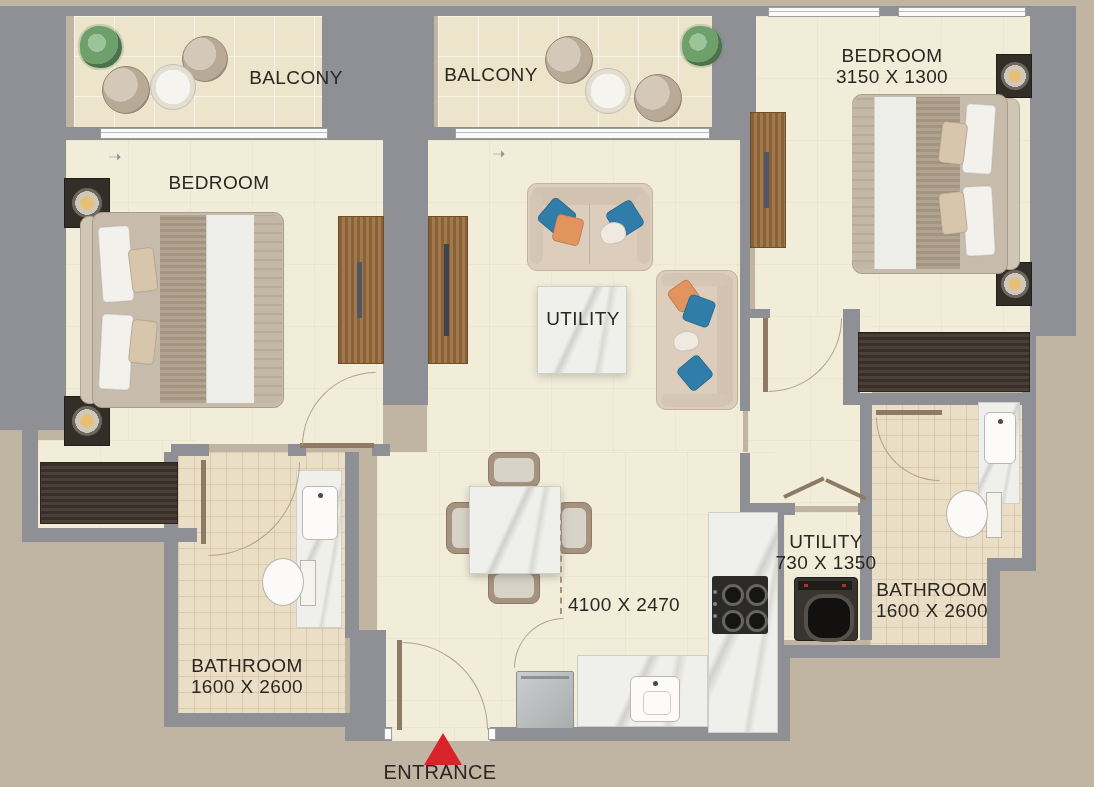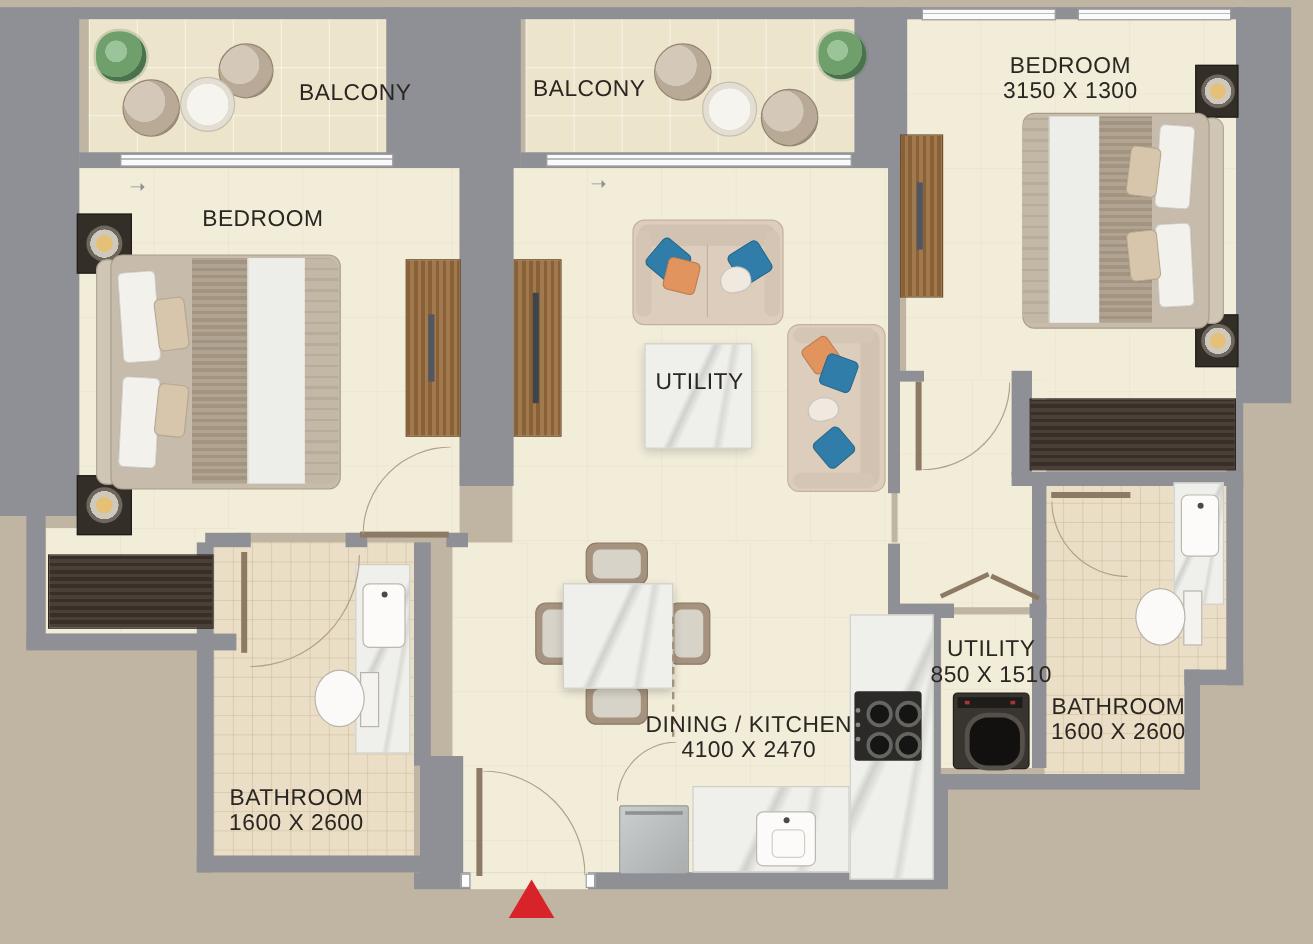--- a/index.html
+++ b/index.html
@@ -269,29 +269,31 @@
     <div>BEDROOM</div>
   </div>
   <div class="label" style="left:792px;top:45px;width:200px">
     <div>BEDROOM</div>
     <div>3150 X 1300</div>
   </div>
   <div class="label" style="left:483px;top:308px;width:200px">
     <div>UTILITY</div>
   </div>
   <div class="label" style="left:524px;top:594px;width:200px">
-    <div>DINING / KITCHEN</div>
     <div>4100 X 2470</div>
   </div>
   <div class="label" style="left:726px;top:531px;width:200px;font-size:19px">
     <div>UTILITY</div>
-    <div>850 X 1510</div>
+    <div>730 X 1350</div>
   </div>
   <div class="label" style="left:147px;top:655px;width:200px">
     <div>BATHROOM</div>
     <div>1600 X 2600</div>
   </div>
   <div class="label" style="left:832px;top:579px;width:200px">
     <div>BATHROOM</div>
     <div>1600 X 2600</div>
   </div>
+  <div class="label" style="left:340px;top:761px;width:200px;font-size:20px">
+    <div>ENTRANCE</div>
+  </div>
 
 </div>
 
 </body></html>

